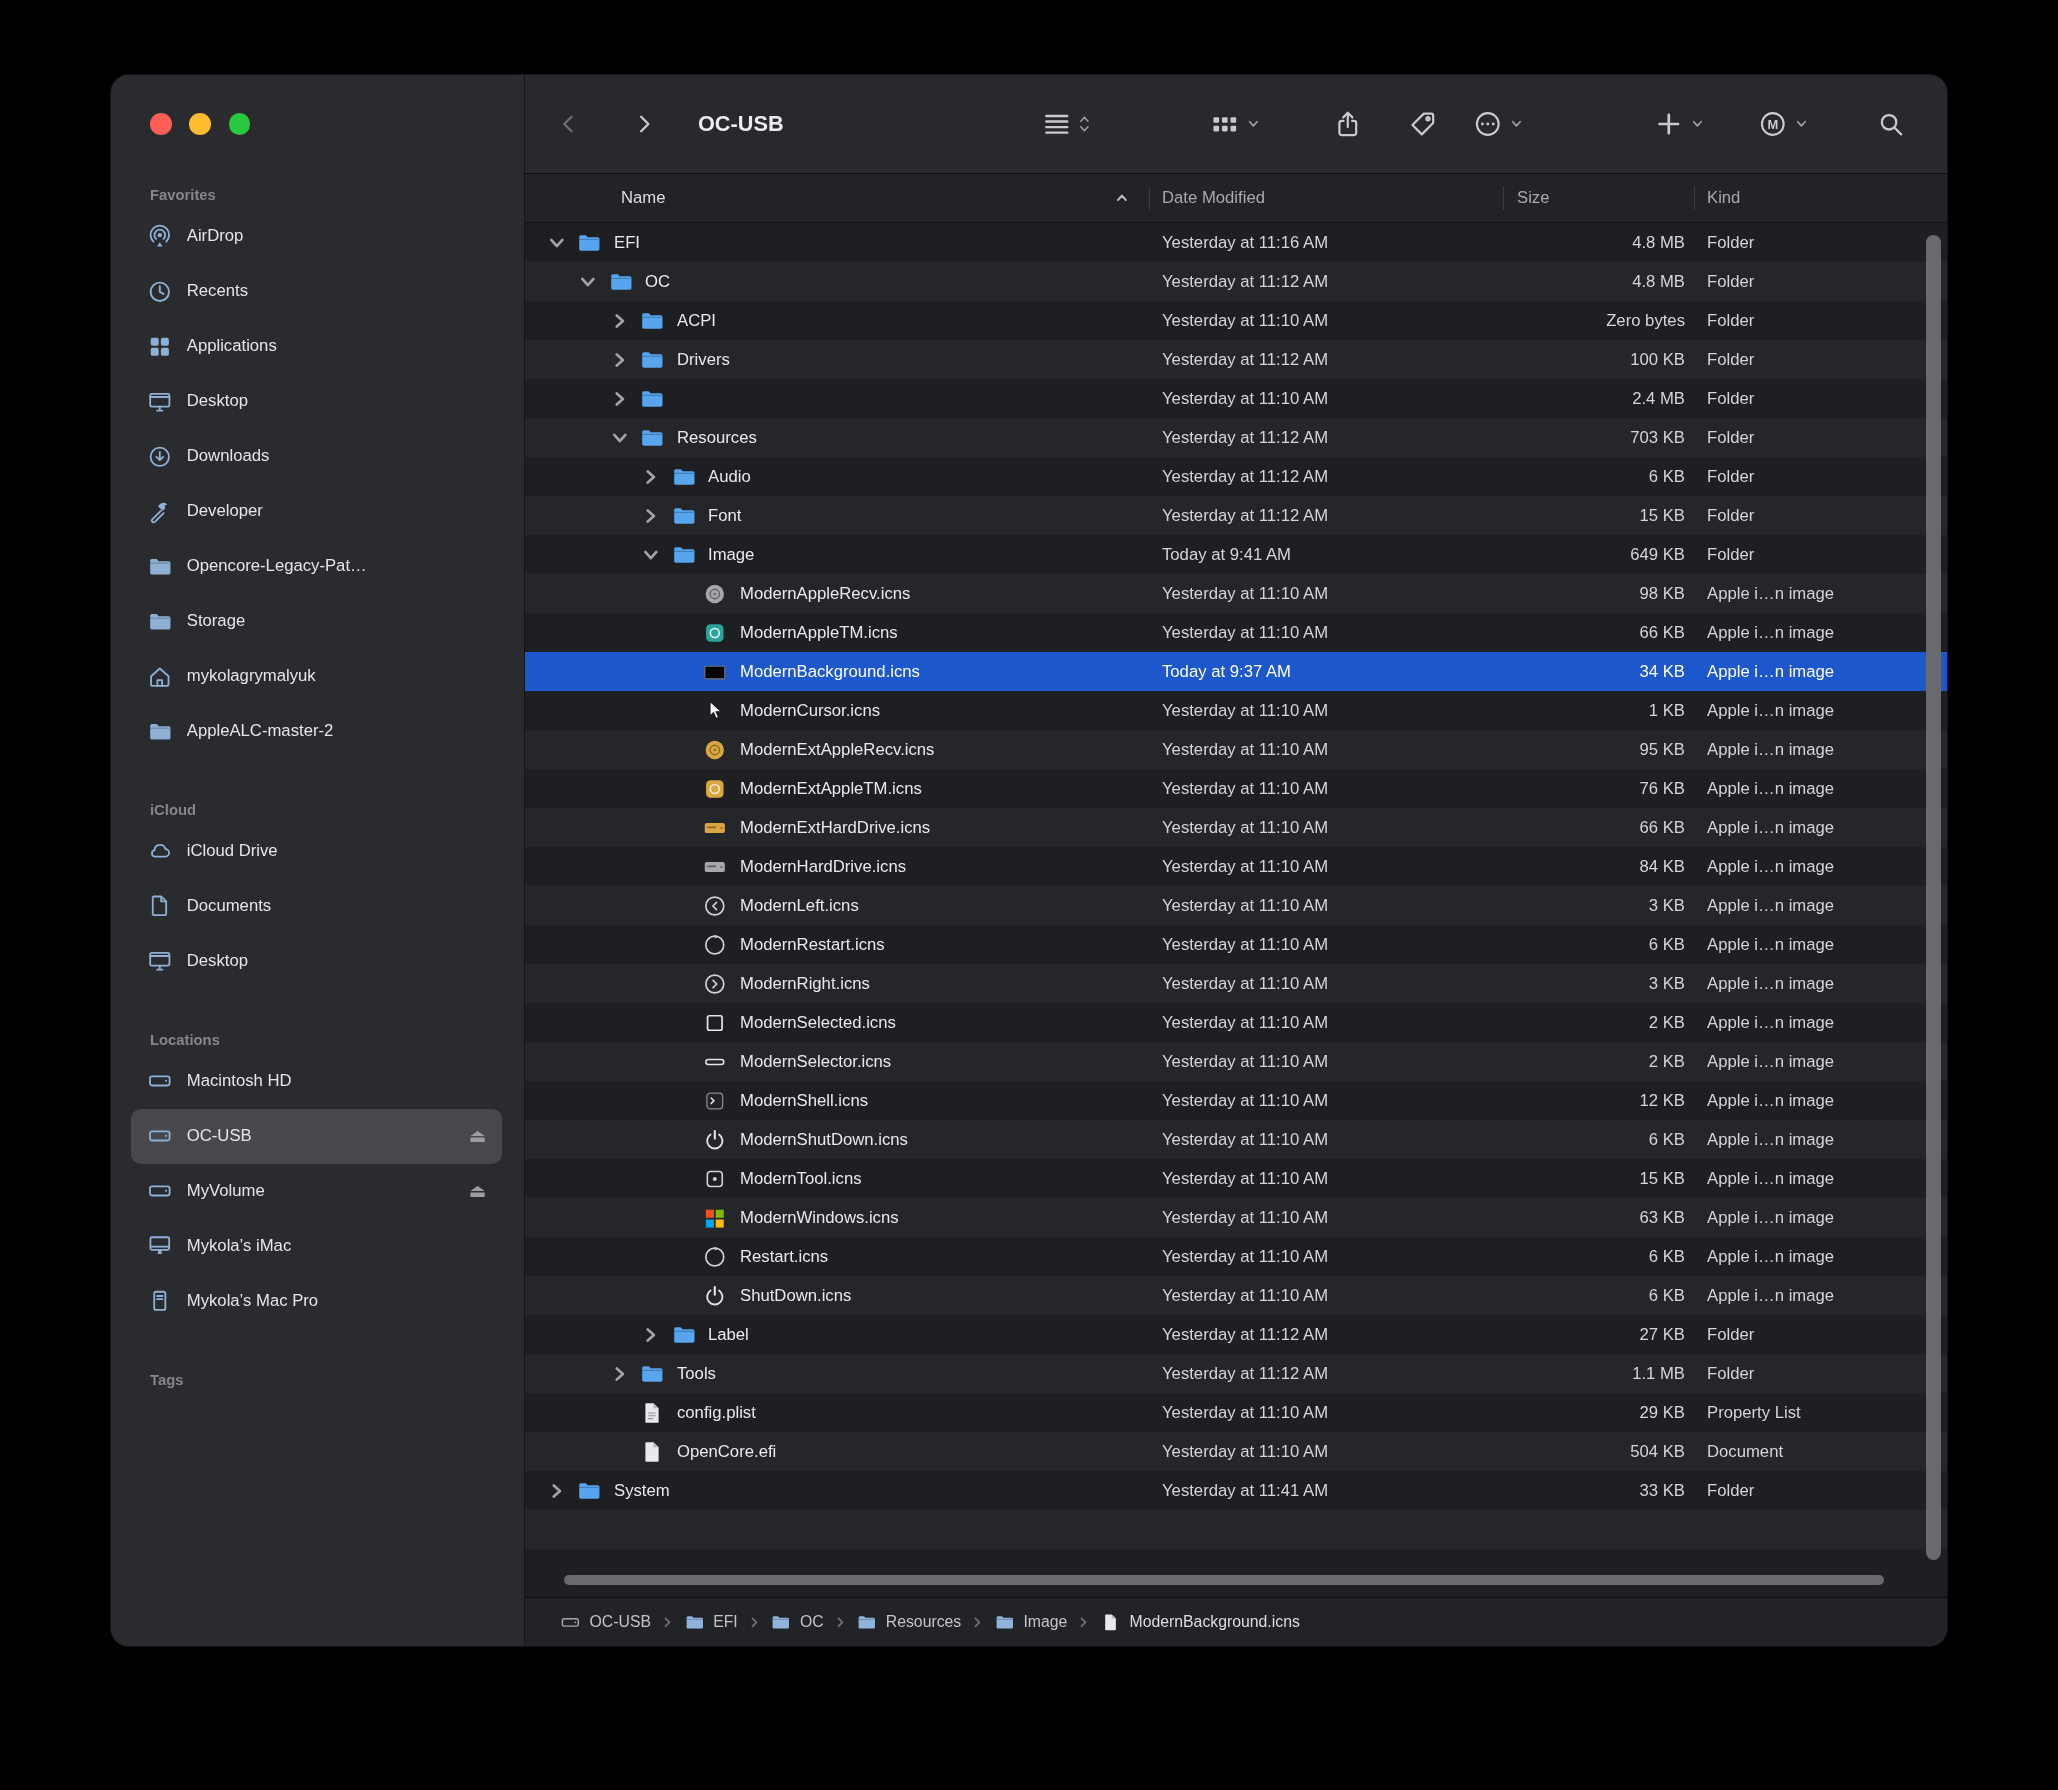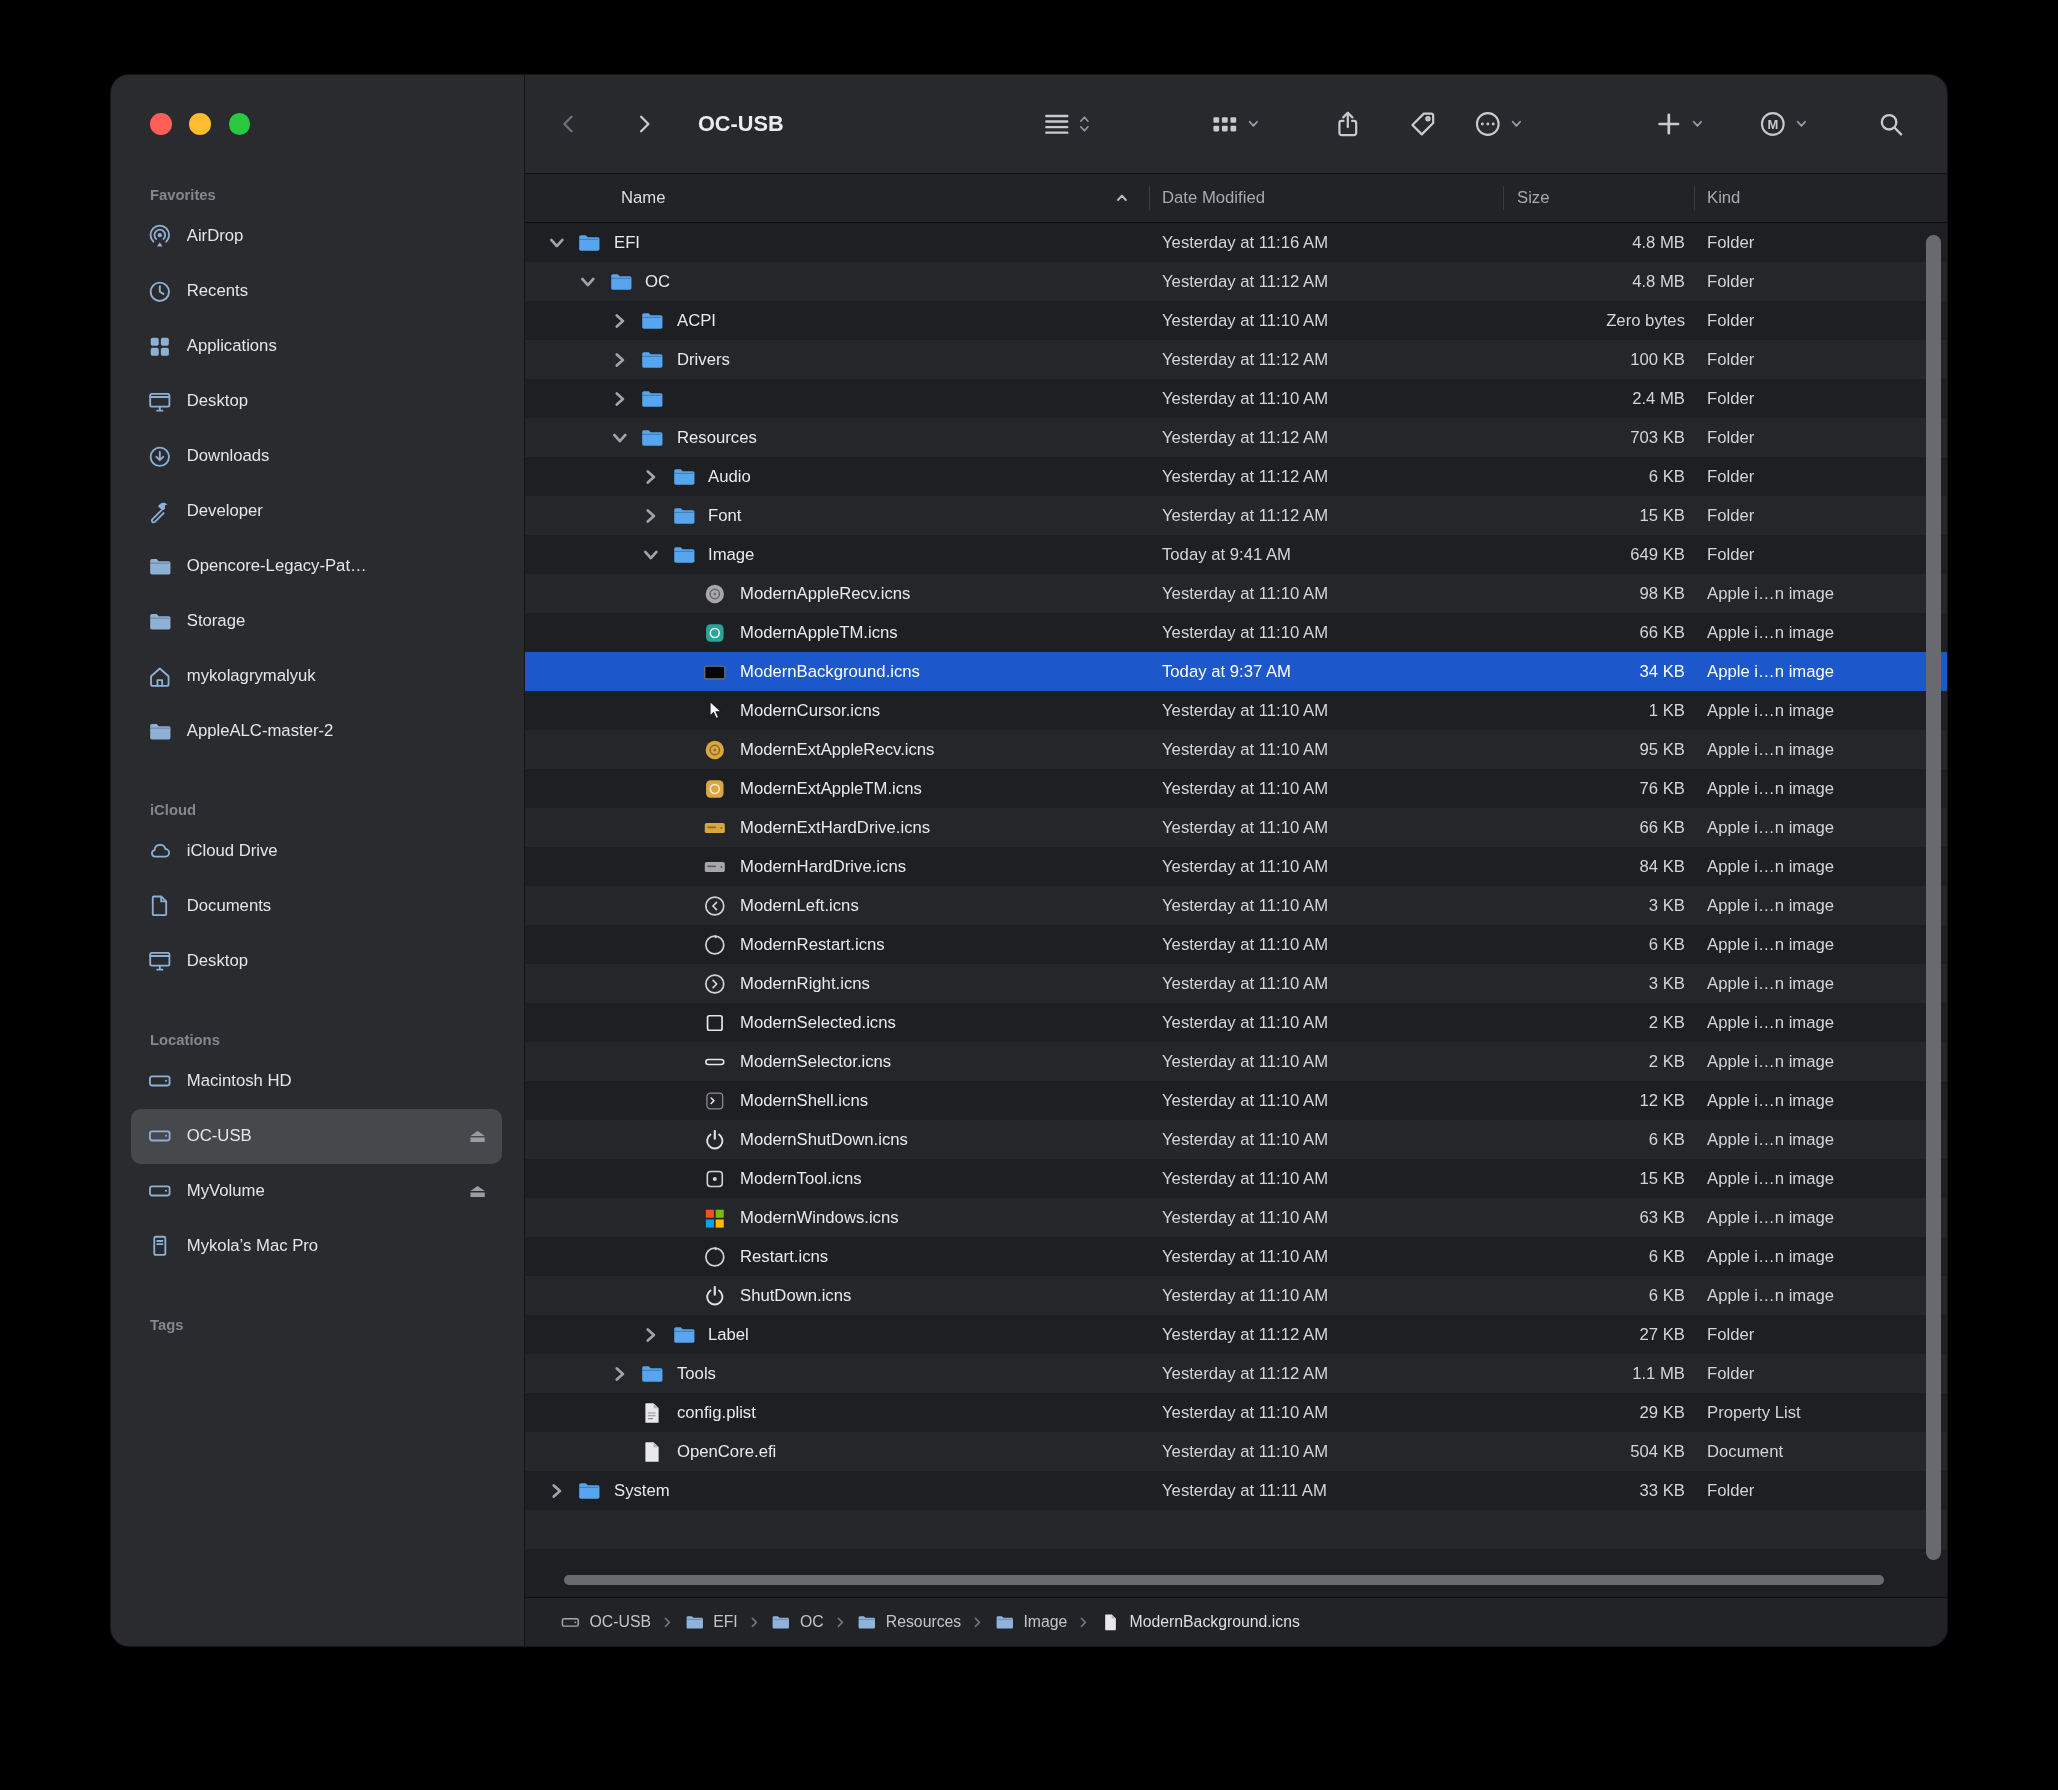--- a/index.html
+++ b/index.html
@@ -241,20 +241,30 @@
         <div class="sb-item" data-name="sidebar-item-myvolume">
           <span class="icon sb-icon" data-name="drive-icon">
             <svg viewBox="0 0 24 24" fill="none" stroke="currentColor" stroke-width="1.7">
               <rect x="2.8" y="7.8" width="18.4" height="8.6" rx="2"></rect>
               <circle cx="17.8" cy="12" r="1" fill="currentColor" stroke="none"></circle>
             </svg>
           </span>
           <span class="sb-label" data-name="sidebar-item-label">MyVolume</span>
           <span class="sb-eject" data-name="eject-icon">⏏</span>
         </div>
+        <div class="sb-item" data-name="sidebar-item-mykola-s-imac">
+          <span class="icon sb-icon" data-name="imac-icon">
+            <svg viewBox="0 0 24 24" fill="none" stroke="currentColor" stroke-width="1.7">
+              <rect x="3.2" y="4" width="17.6" height="11.8" rx="1.4"></rect>
+              <path d="M3.2 12.8h17.6"></path>
+              <path d="M10 19.8h4l-.7-4h-2.6z" fill="currentColor" stroke="none"></path>
+            </svg>
+          </span>
+          <span class="sb-label" data-name="sidebar-item-label">Mykola’s iMac</span>
+        </div>
         <div class="sb-item" data-name="sidebar-item-mykola-s-mac-pro">
           <span class="icon sb-icon" data-name="macpro-icon">
             <svg viewBox="0 0 24 24" fill="none" stroke="currentColor" stroke-width="1.7" stroke-linecap="round">
               <rect x="6.8" y="3.5" width="10.4" height="17" rx="1.6"></rect>
               <path d="M9.5 7.5h5M9.5 10.5h5"></path>
             </svg>
           </span>
           <span class="sb-label" data-name="sidebar-item-label">Mykola’s Mac Pro</span>
         </div>
         <div class="sb-title" data-name="sidebar-section-title">Tags</div>
@@ -817,21 +827,21 @@
           <span class="disc" data-name="disclosure-closed-icon" style="left: 21.7px;"><svg viewBox="0 0 16 16" fill="none" stroke="currentColor" stroke-width="2.2" stroke-linecap="round" stroke-linejoin="round">
               <polyline points="5.5 3.5 10.5 8 5.5 12.5"></polyline>
             </svg></span>
           <span class="icon ficon" data-name="folder-icon" style="left: 51px;">
             <svg viewBox="0 0 24 24" fill="currentColor">
               <path d="M3 6.4c0-.9.7-1.6 1.6-1.6h4.5l1.9 1.9h9.4c.9 0 1.6.7 1.6 1.6v9.3c0 .9-.7 1.6-1.6 1.6H4.6c-.9 0-1.6-.7-1.6-1.6z"></path>
               <path d="M3 8.6h18" stroke="rgba(0,0,0,.28)" stroke-width=".9"></path>
             </svg>
           </span>
           <span class="fname" data-name="file-name" style="left: 89px;">System</span>
-          <span class="fdate" data-name="file-date-modified">Yesterday at 11:11 AM</span>
+          <span class="fdate" data-name="file-date-modified">Yesterday at 11:41 AM</span>
           <span class="fsize" data-name="file-size">33 KB</span>
           <span class="fkind" data-name="file-kind">Folder</span>
         </div>
         <div class="row odd" data-name="file-row-empty"></div>
         <div class="row even" data-name="file-row-empty"></div>
       </div>
 
     <div class="vscroll" data-name="vertical-scrollbar"></div>
     <div class="hscroll" data-name="horizontal-scrollbar"></div>
 

